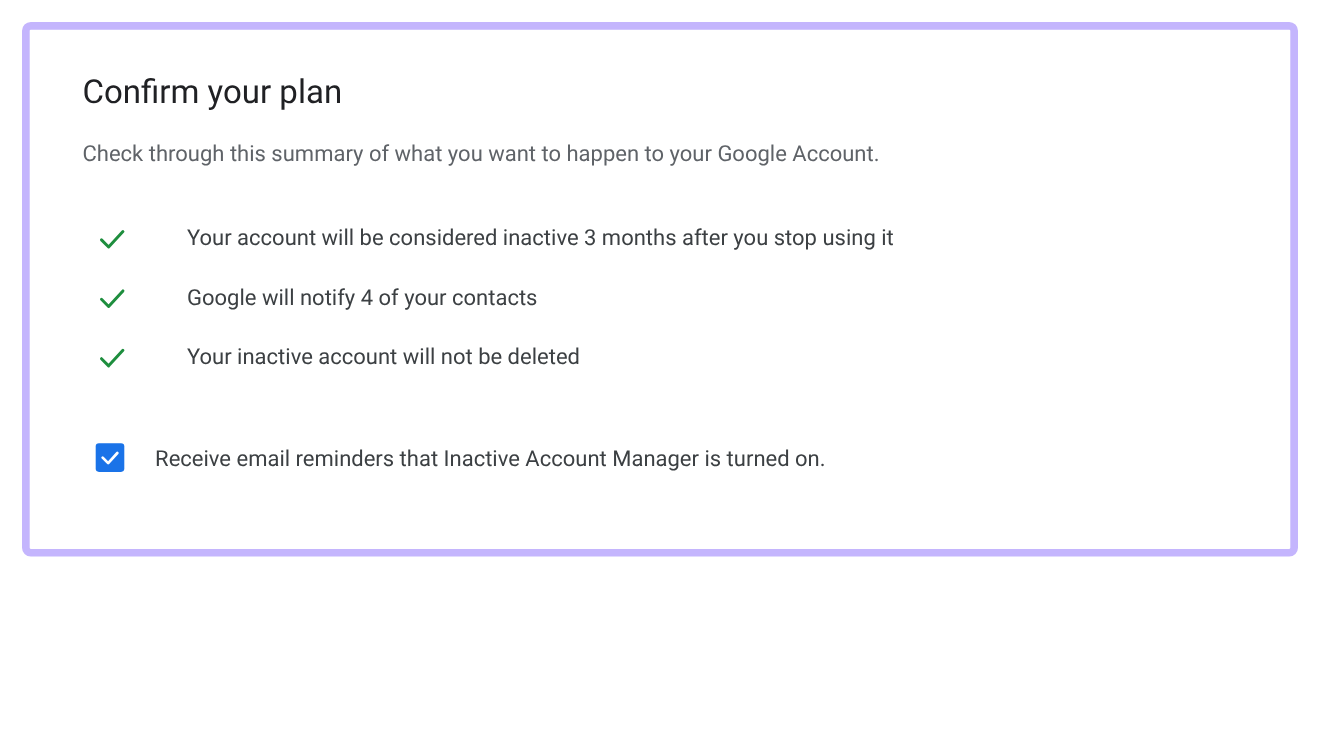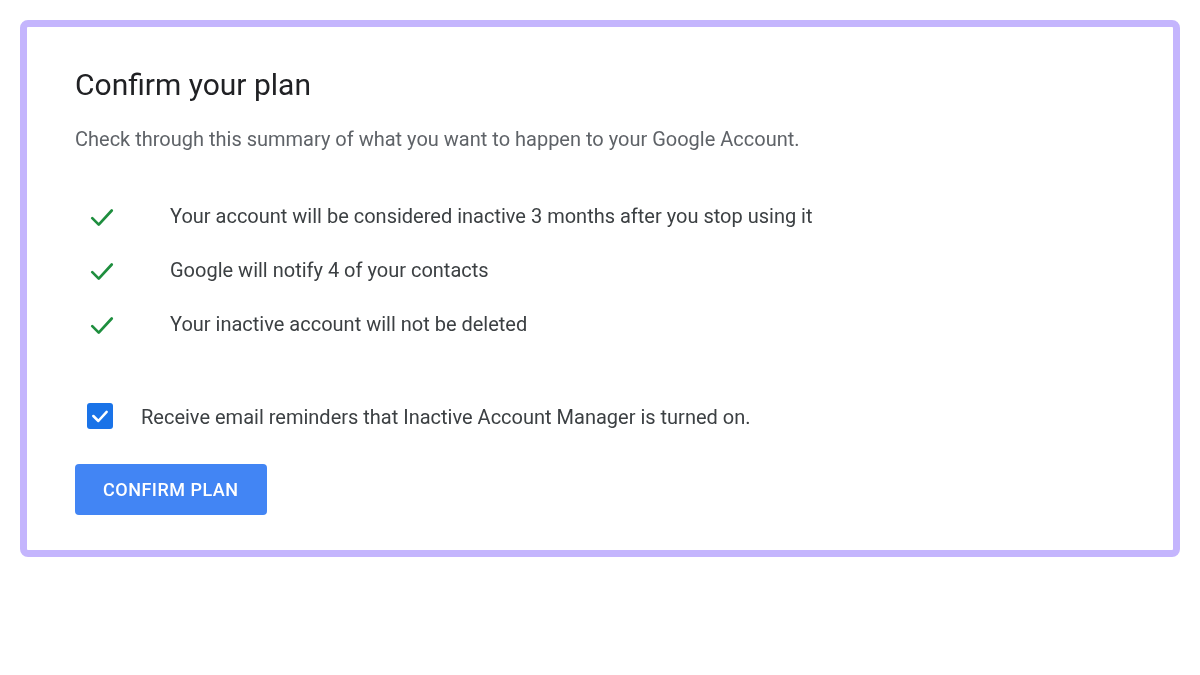--- a/index.html
+++ b/index.html
@@ -138,14 +138,13 @@
 
   <div class="reminder-row">
     <div class="checkbox">
       <svg viewBox="0 0 24 24" fill="none" stroke="#ffffff" stroke-width="3" stroke-linecap="round" stroke-linejoin="round">
           <polyline points="4 12 10 18 20 7"></polyline>
         </svg>
     </div>
     <span class="reminder-text">Receive email reminders that Inactive Account Manager is turned on.</span>
   </div>
 
-  <button class="confirm-button">CONFIRM PLAN</button>
 </div>
 
 </body></html>

